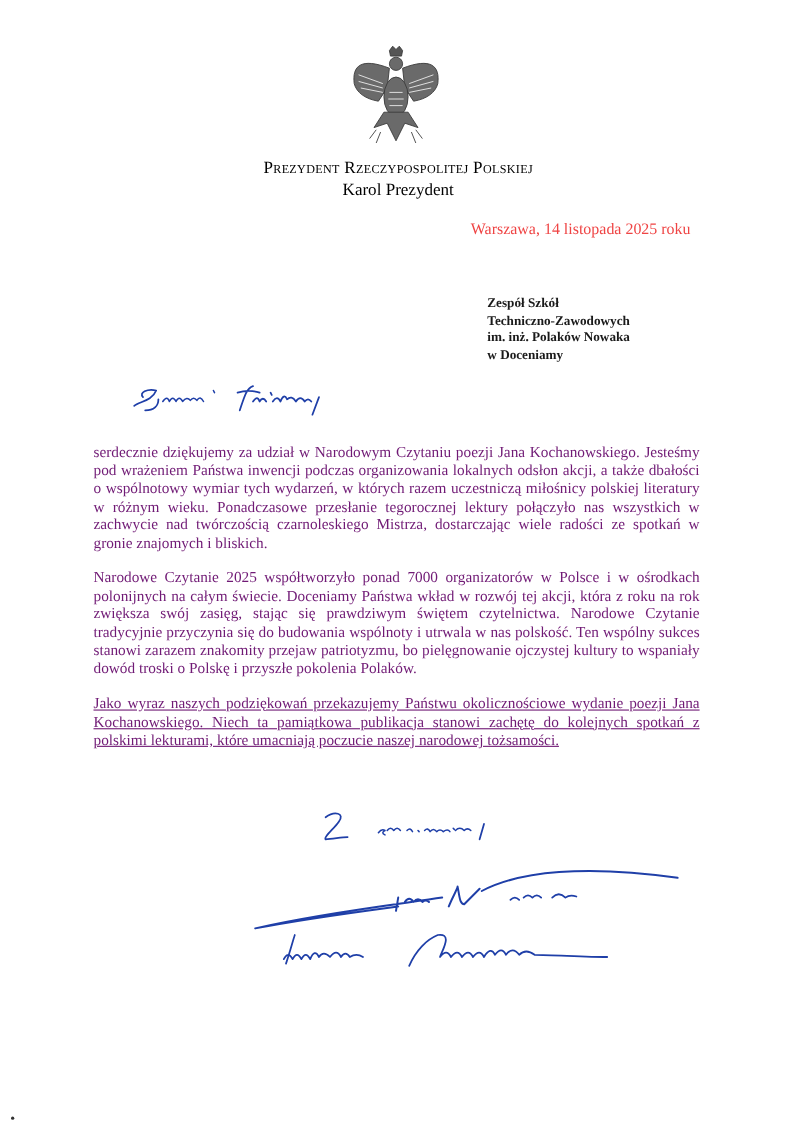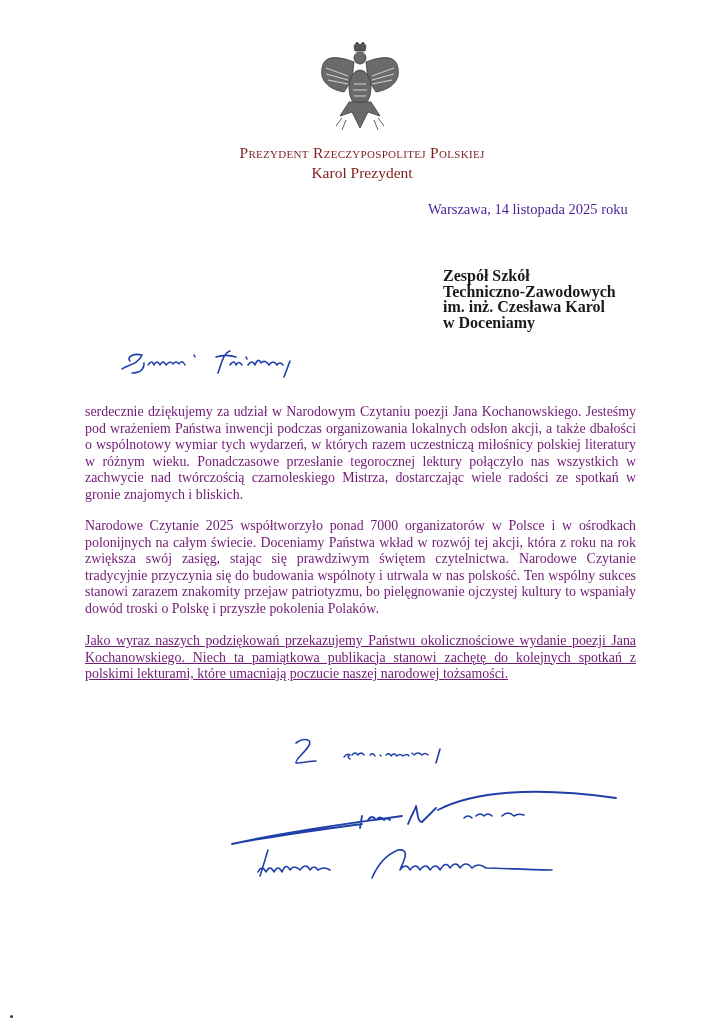--- a/index.html
+++ b/index.html
@@ -1,23 +1,23 @@
 <!DOCTYPE html>
 <html><head>
 <meta charset="utf-8">
 <style>
   html, body { margin:0; padding:0; }
   body { width:724px; height:1024px; background:#ffffff; position:relative; overflow:hidden;
          font-family:"Liberation Serif","DejaVu Serif",serif; color:#2a2a2a; }
   .emblem { position:absolute; left:318px; top:40px; width:84px; height:96px; }
-  .hdr { position:absolute; left:0; width:724px; text-align:center; color:#7f1d1d; }
+  .hdr { position:absolute; left:0; width:724px; text-align:center; color:#000000; }
   .hdr-title { top:144px; font-size:15.5px; letter-spacing:0.3px; font-variant:small-caps; }
   .hdr-name { top:164px; font-size:15.5px; }
-  .date { position:absolute; left:428px; top:201px; font-size:14.5px; color:#4c1d95; }
-  .addr { position:absolute; left:443px; top:268px; font-size:16px; font-weight:bold; line-height:15.5px; color:#1a1a1a; }
+  .date { position:absolute; left:428px; top:201px; font-size:14.5px; color:#ef4444; }
+  .addr { position:absolute; left:443px; top:268px; font-size:12px; font-weight:bold; line-height:15.5px; color:#1a1a1a; }
   .salut { position:absolute; left:118px; top:343px; width:230px; height:40px; }
   .para { position:absolute; left:85px; width:551px; font-size:13.9px; line-height:16.6px;
           text-align:justify; color:#701a75; margin:0; }
   .p1 { top:404px; }
   .p2 { top:518px; }
   .p3 { top:633px;text-decoration:underline; }
   .closing { position:absolute; left:290px; top:735px; width:210px; height:40px; }
   .signature { position:absolute; left:212px; top:780px; width:410px; height:120px; }
   .speck { position:absolute; left:10px; top:1015px; width:3px; height:3px; border-radius:50%; background:#333; }
   .hw { fill:none; stroke:#1f3fa8; stroke-linecap:round; stroke-linejoin:round; }
@@ -42,21 +42,21 @@
 </svg>
 
 <div class="hdr hdr-title">Prezydent Rzeczypospolitej Polskiej</div>
 <div class="hdr hdr-name">Karol Prezydent</div>
 
 <div class="date">Warszawa, 14 listopada 2025 roku</div>
 
 <div class="addr">
   <div>Zespół Szkół</div>
   <div>Techniczno-Zawodowych</div>
-  <div>im. inż. Czesława Karol</div>
+  <div>im. inż. Polaków Nowaka</div>
   <div>w Doceniamy</div>
 </div>
 
 <svg class="salut" viewBox="0 0 230 40">
   <path class="hw" stroke-width="1.6" d="M4 26 C8 22, 20 22, 24 12 C16 10, 8 14, 12 18 M14 30 C22 30, 26 26, 26 20"></path>
   <path class="hw" stroke-width="1.4" d="M30 22 q4 -6 6 0 q3 -6 6 0 q3 -6 6 0 q4 -5 7 -1 q3 -4 6 0 q3 -5 6 1"></path>
   <path class="hw" stroke-width="1.4" d="M76 12 l1 2"></path>
   <path class="hw" stroke-width="1.6" d="M100 30 C104 18, 106 10, 112 8 M98 14 C104 12, 112 12, 118 14 M112 22 q4 -6 6 0 q3 -5 6 0 M128 14 l1 2 M130 22 q4 -6 7 0 q3 -8 6 -2 q4 -4 8 2 q4 -6 8 0 q3 -4 6 0"></path>
   <path class="hw" stroke-width="1.6" d="M172 18 L166 34"></path>
 </svg>

